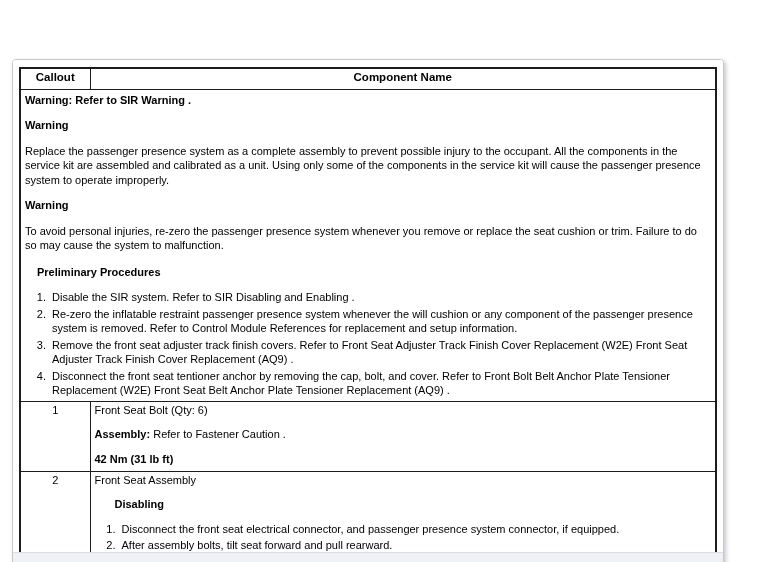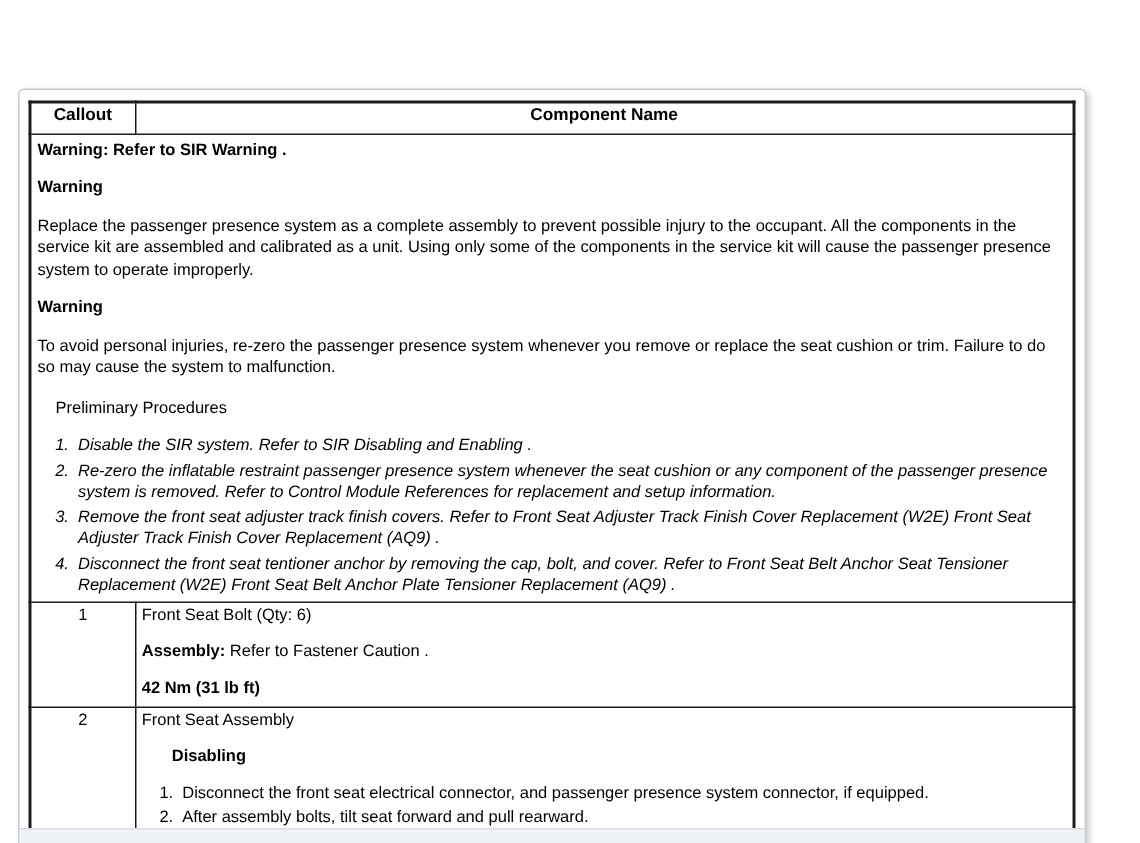--- a/index.html
+++ b/index.html
@@ -56,26 +56,26 @@
   td.callout-cell {
     text-align: center;
     vertical-align: middle;
     font-size: 11px;
   }
   td.warning-cell { padding: 2px 5px 6px 4px; }
   .warning-cell p { margin: 11px 0; }
   .warning-cell p:first-child { margin-top: 2px; }
   .warning-cell p:last-of-type { margin-bottom: 0; }
   .bold { font-weight: bold; }
-  .sub-title { font-weight: normal; margin: 12px 0 0 12px; }
+  .sub-title { font-weight: bold; margin: 12px 0 0 12px; }
   ol.steps {
     margin: 11px 0 2px 0;
     padding-left: 24px;
   }
-  ol.steps li { margin-bottom: 2px; padding-left: 3px; font-style: italic; }
+  ol.steps li { margin-bottom: 2px; padding-left: 3px; }
   td.component-cell { padding: 2px 5px 5px 4px; }
   .component-cell .line { margin: 0 0 10px 0; }
   .component-cell .line:last-child { margin-bottom: 0; }
   td.row1-cell { height: 70px; }
   td.row2-cell { height: 87px; }
   .proc-title { font-weight: bold; margin: 10px 0 0 20px; }
   ol.proc-steps {
     margin: 10px 0 0 0;
     padding-left: 24px;
   }
@@ -121,23 +121,23 @@
         <tr>
           <td colspan="2" class="warning-cell">
             <p class="bold">Warning: Refer to SIR Warning .</p>
             <p class="bold">Warning</p>
             <p>Replace the passenger presence system as a complete assembly to prevent possible injury to the occupant. All the components in the service kit are assembled and calibrated as a unit. Using only some of the components in the service kit will cause the passenger presence system to operate improperly.</p>
             <p class="bold">Warning</p>
             <p>To avoid personal injuries, re-zero the passenger presence system whenever you remove or replace the seat cushion or trim. Failure to do so may cause the system to malfunction.</p>
             <div class="sub-title">Preliminary Procedures</div>
             <ol class="steps">
                 <li>Disable the SIR system. Refer to SIR Disabling and Enabling .</li>
-                <li>Re-zero the inflatable restraint passenger presence system whenever the seat cushion or any component of the passenger presence system is removed. Refer to Control Module References for replacement and setup information.</li>
+                <li>Re-zero the inflatable restraint passenger presence system whenever the will cushion or any component of the passenger presence system is removed. Refer to Control Module References for replacement and setup information.</li>
                 <li>Remove the front seat adjuster track finish covers. Refer to Front Seat Adjuster Track Finish Cover Replacement (W2E) Front Seat Adjuster Track Finish Cover Replacement (AQ9) .</li>
-                <li>Disconnect the front seat tentioner anchor by removing the cap, bolt, and cover. Refer to Front Seat Belt Anchor Seat Tensioner Replacement (W2E) Front Seat Belt Anchor Plate Tensioner Replacement (AQ9) .</li>
+                <li>Disconnect the front seat tentioner anchor by removing the cap, bolt, and cover. Refer to Front Bolt Belt Anchor Plate Tensioner Replacement (W2E) Front Seat Belt Anchor Plate Tensioner Replacement (AQ9) .</li>
               </ol>
           </td>
         </tr>
         <tr>
           <td class="callout-cell">1</td>
           <td class="component-cell row1-cell">
             <div class="line">Front Seat Bolt (Qty: 6)</div>
             <div class="line"><span class="bold">Assembly:</span><span> Refer to Fastener Caution .</span></div>
             <div class="line bold">42 Nm (31 lb ft)</div>
           </td>

